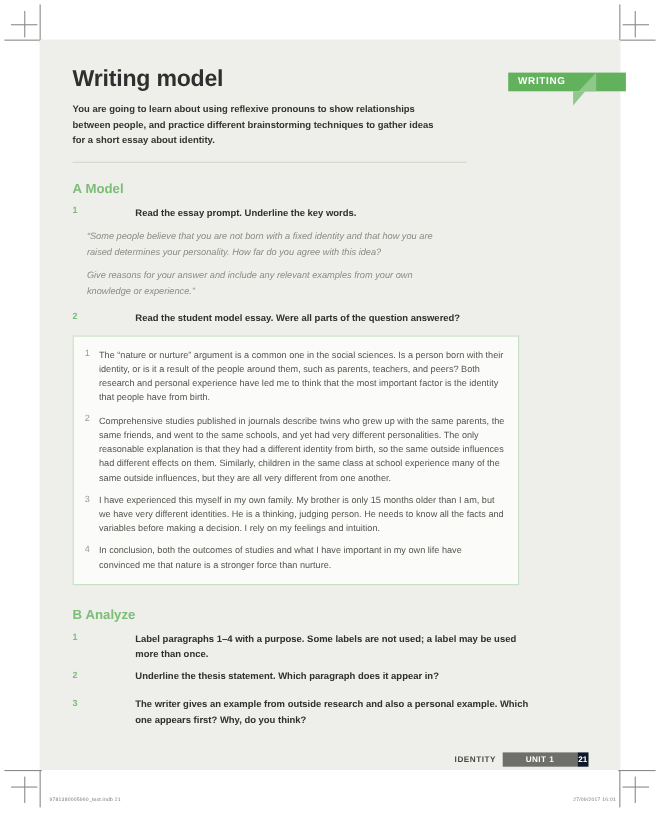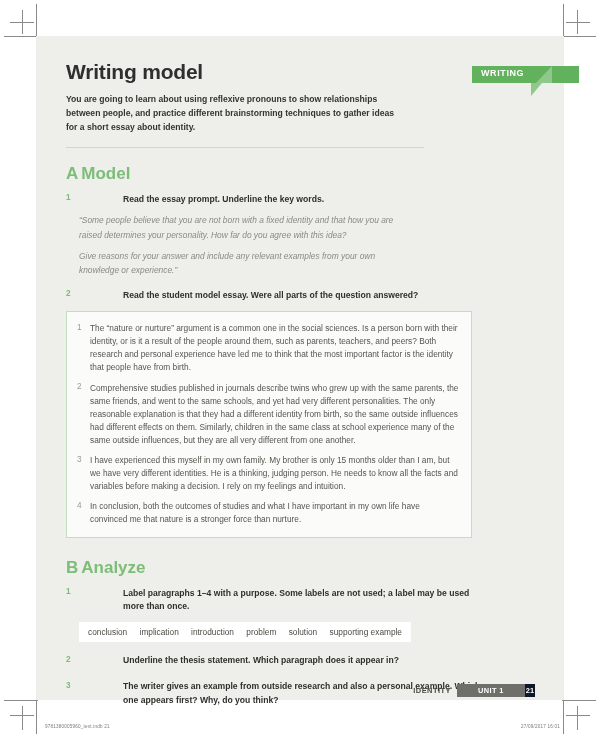--- a/index.html
+++ b/index.html
@@ -74,21 +74,21 @@
   .rule {
     margin-top: 12px;
     width: 358px;
     height: 1px;
     background: #d2d6cb;
   }
 
   
   .tab-wrap {
     position: absolute;
-    left: 436px;
+    left: 426px;
     top: 30px;
     height: 40px;
     width: 107px;
   }
   .tab-bar {
     position: absolute;
     left: 0; top: 0;
     width: 107px; height: 17px;
     background: #62b15d;
   }
@@ -111,21 +111,21 @@
   .tab-notch2 {
     position: absolute;
     left: 64px; top: 0px;
     width: 0; height: 0;
     border-left: 16px solid transparent;
     border-bottom: 17px solid #8ec88a;
   }
 
   
   .sec-head {
-    font-size: 17px;
+    font-size: 12px;
     font-weight: bold;
     color: #7cbd77;
     margin: 16px 0 9px 0;
   }
   .sec-head .letter { margin-right: 3px; }
 
   
   .item {
     display: flex;
     margin-bottom: 7px;
@@ -326,28 +326,20 @@
 
     <div class="sec-head" style="margin-top:20px">
       <span class="letter">B</span><span>Analyze</span>
     </div>
 
     <div class="item">
       <div class="item-num">1</div>
       <div class="item-body narrow">Label paragraphs 1–4 with a purpose. Some labels are not used; a label may be used more than once.</div>
     </div>
 
-    <div class="wordbank">
-      <span>conclusion</span>
-      <span>implication</span>
-      <span>introduction</span>
-      <span>problem</span>
-      <span>solution</span>
-      <span>supporting example</span>
-    </div>
 
     <div class="item" style="margin-bottom:13px">
       <div class="item-num">2</div>
       <div class="item-body narrow">Underline the thesis statement. Which paragraph does it appear in?</div>
     </div>
 
     <div class="item">
       <div class="item-num">3</div>
       <div class="item-body narrow">The writer gives an example from outside research and also a personal example. Which one appears first? Why, do you think?</div>
     </div>

